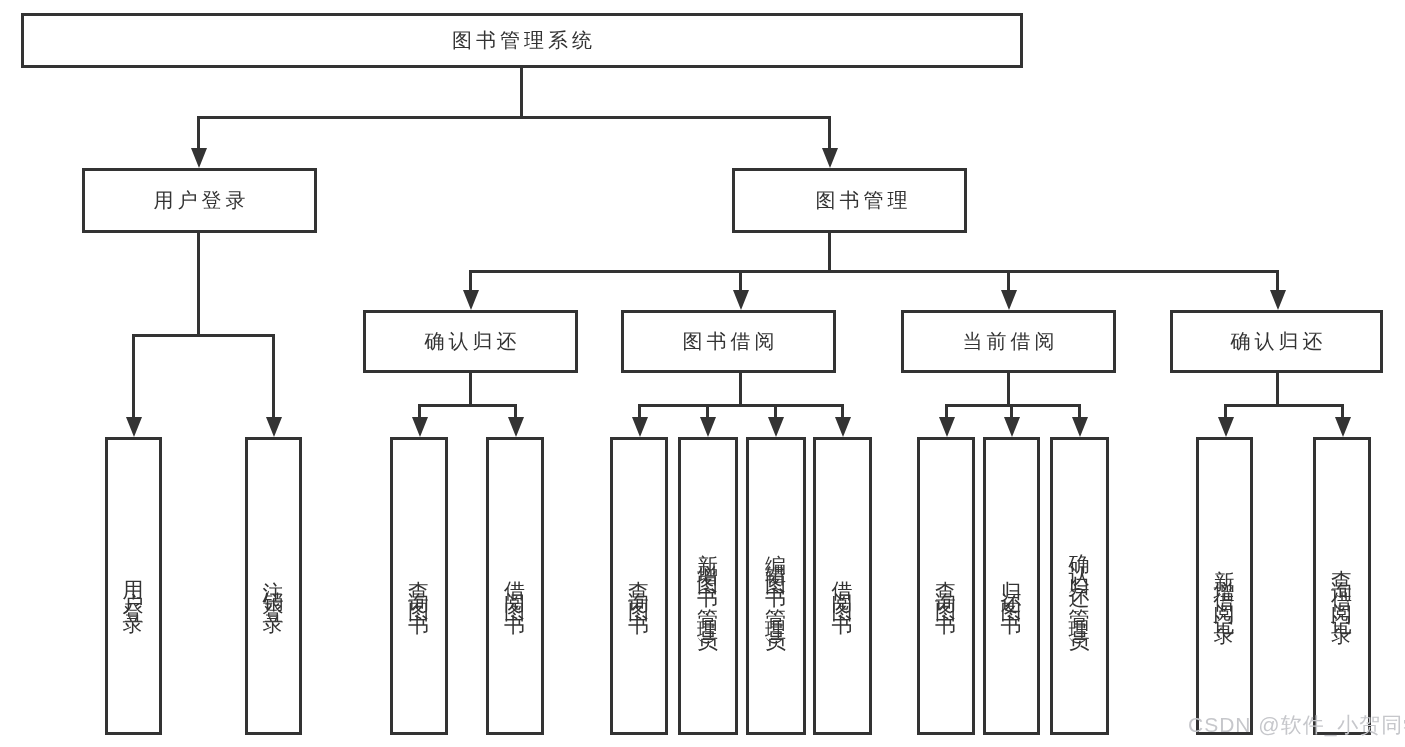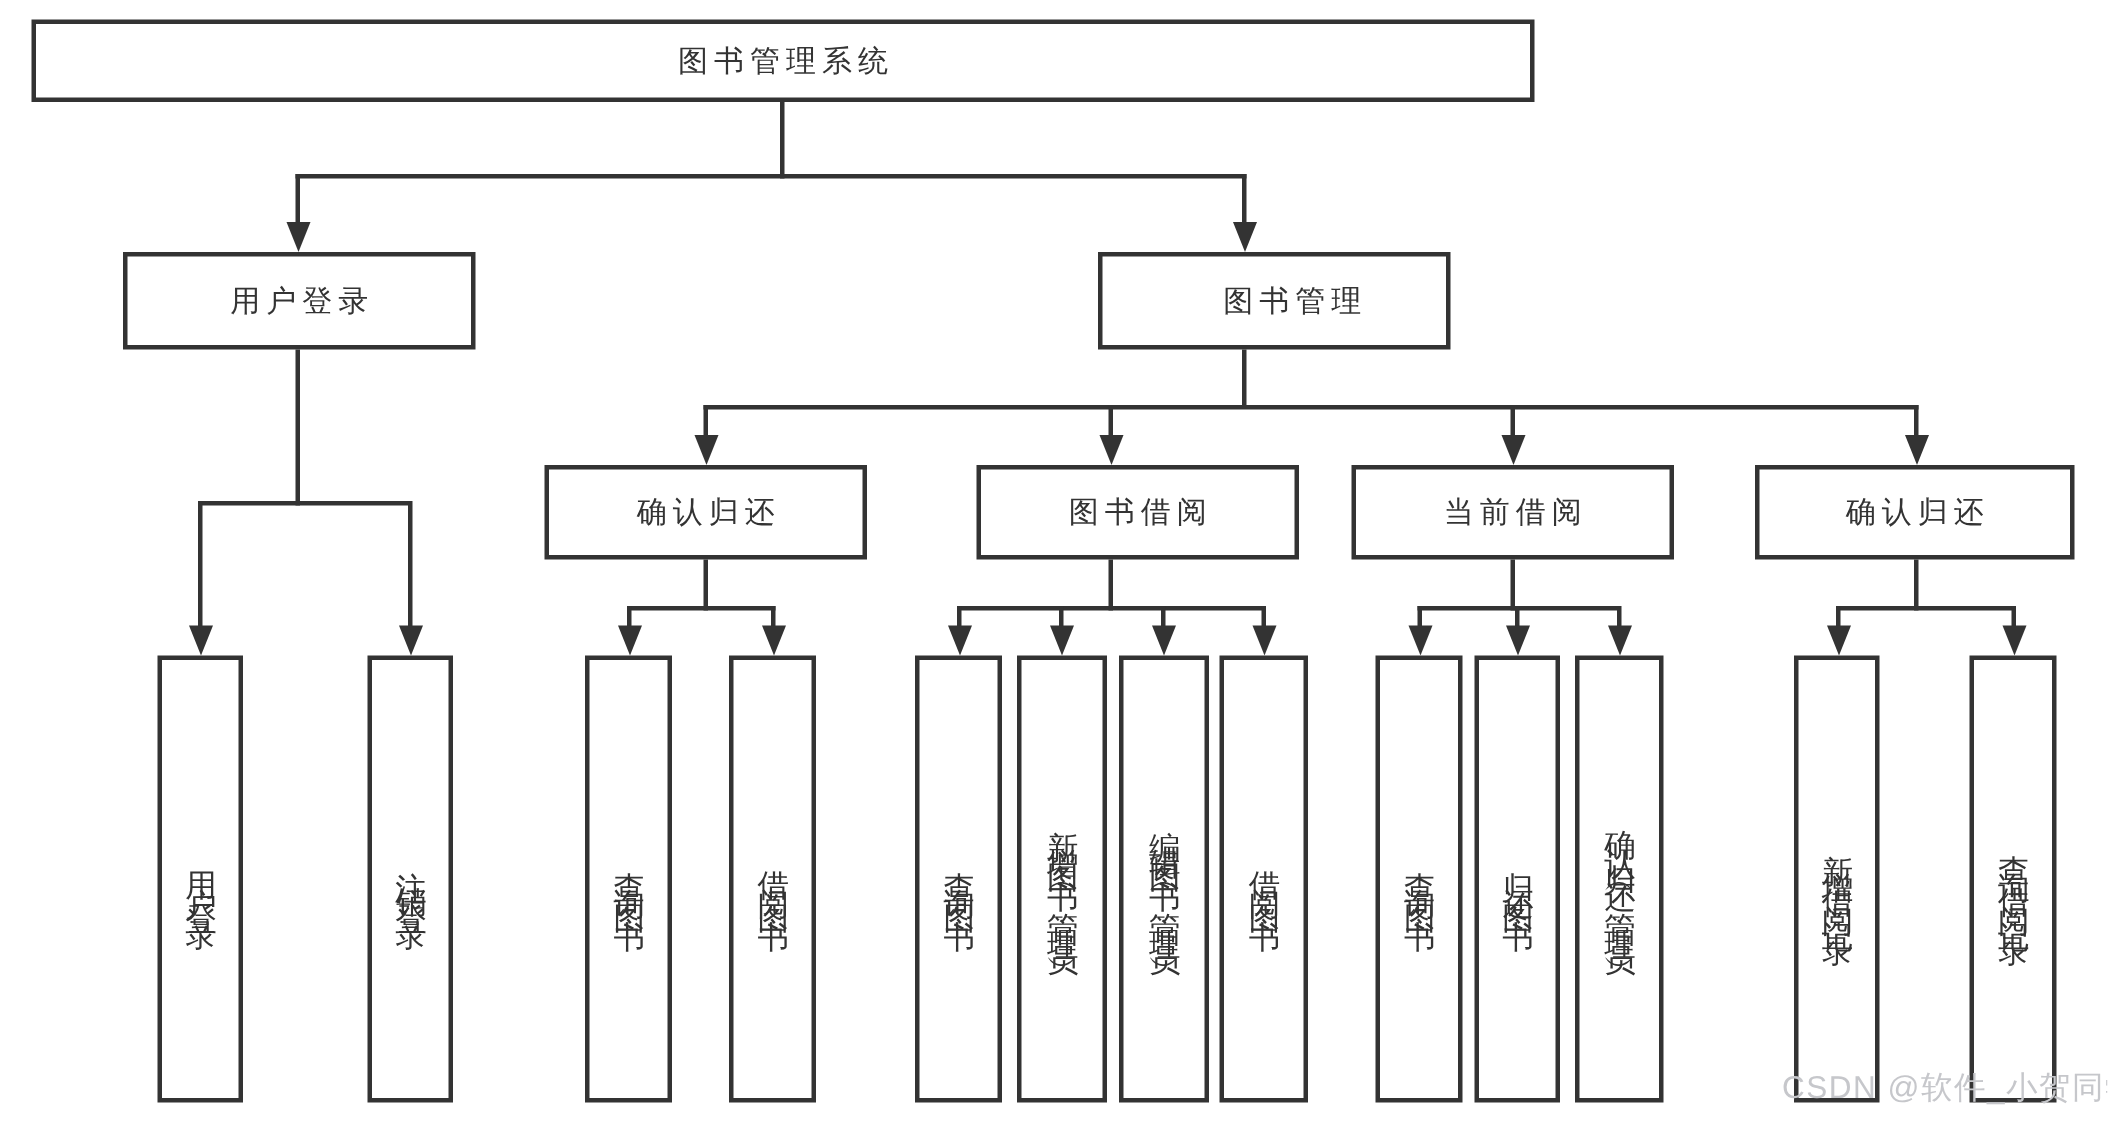--- a/index.html
+++ b/index.html
@@ -66,21 +66,21 @@
   </div>
 
   <div class="box hbox" style="left:732px;top:168px;width:235px;height:65px;padding-left:24px;">
     <span>图书管理</span>
   </div>
 
   <div class="box hbox" style="left:363px;top:310px;width:215px;height:63px;">
     <span>确认归还</span>
   </div>
 
-  <div class="box hbox" style="left:651px;top:310px;width:215px;height:63px;text-align:right;">
+  <div class="box hbox" style="left:621px;top:310px;width:215px;height:63px;text-align:right;">
     <span>图书借阅</span>
   </div>
 
   <div class="box hbox" style="left:901px;top:310px;width:215px;height:63px;align-items:center;">
     <span>当前借阅</span>
   </div>
 
   <div class="box hbox" style="left:1170px;top:310px;width:213px;height:63px;">
     <span>确认归还</span>
   </div>

